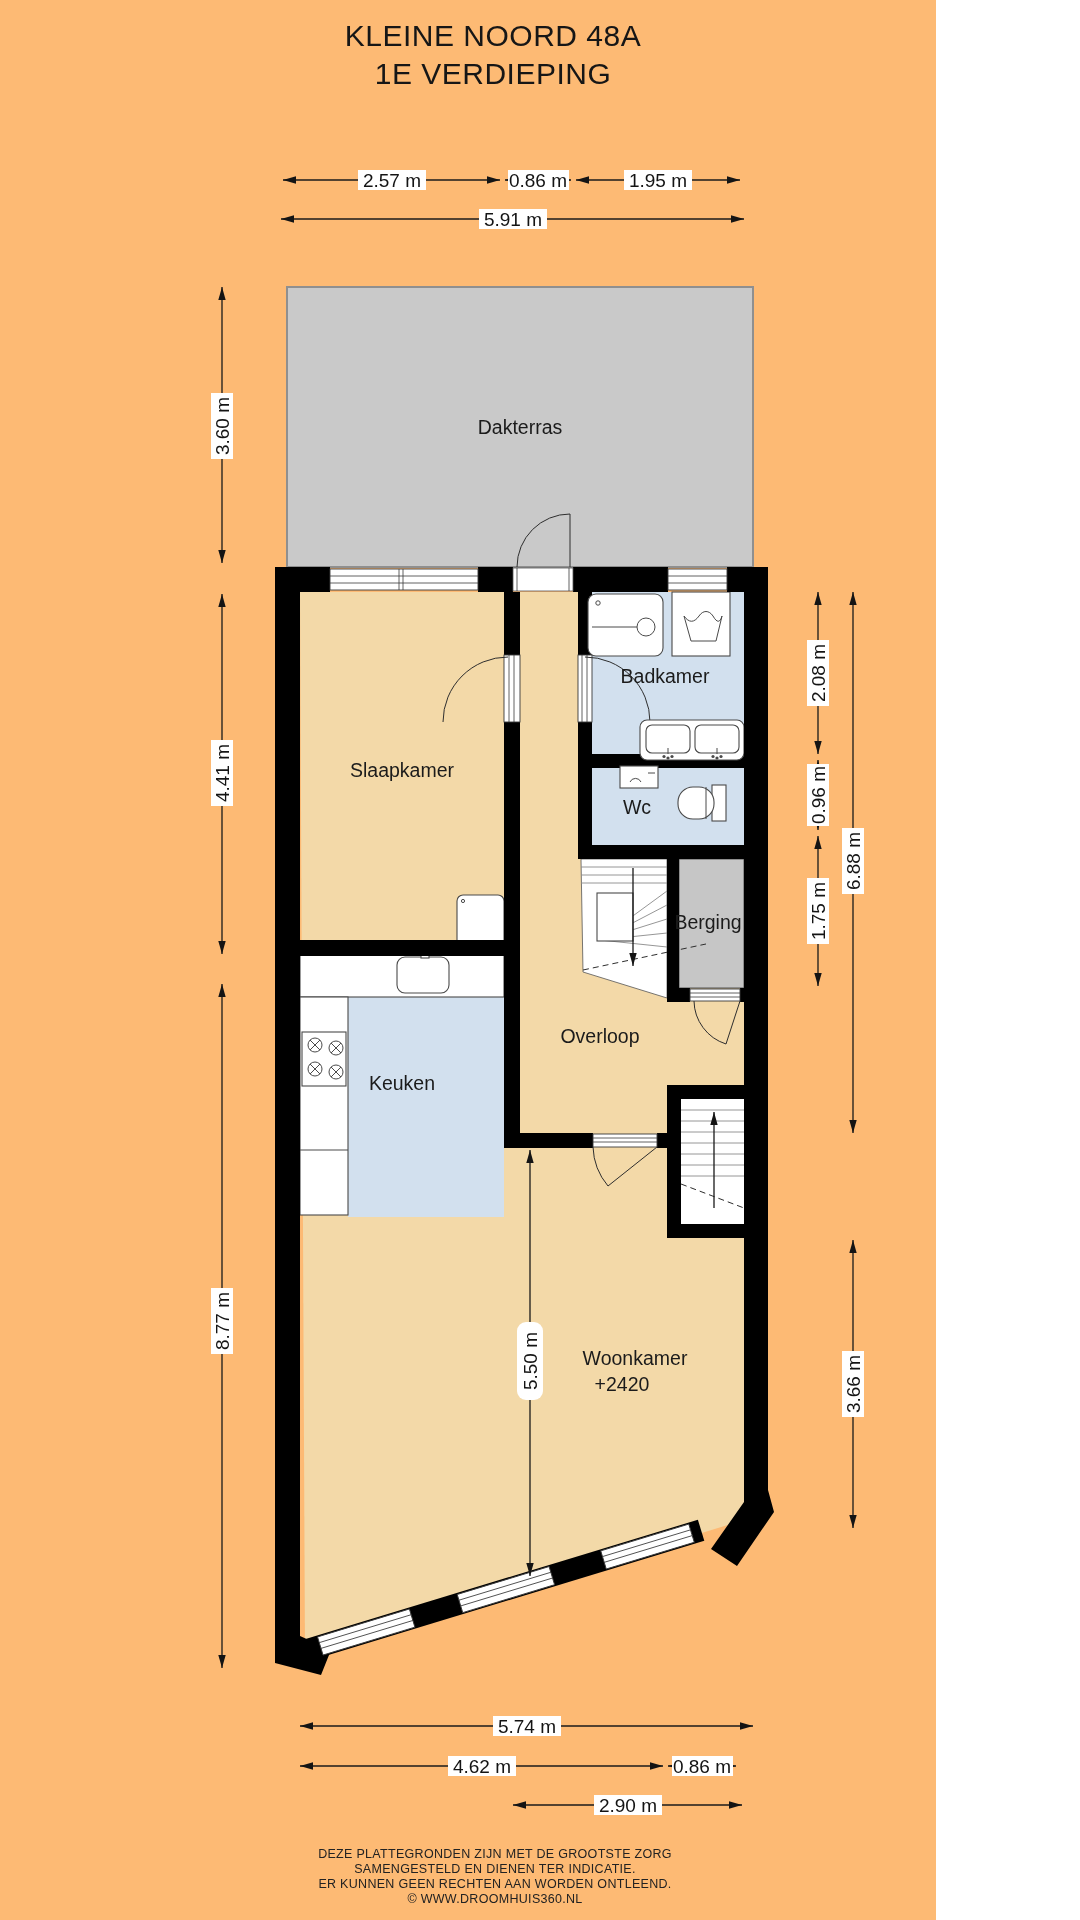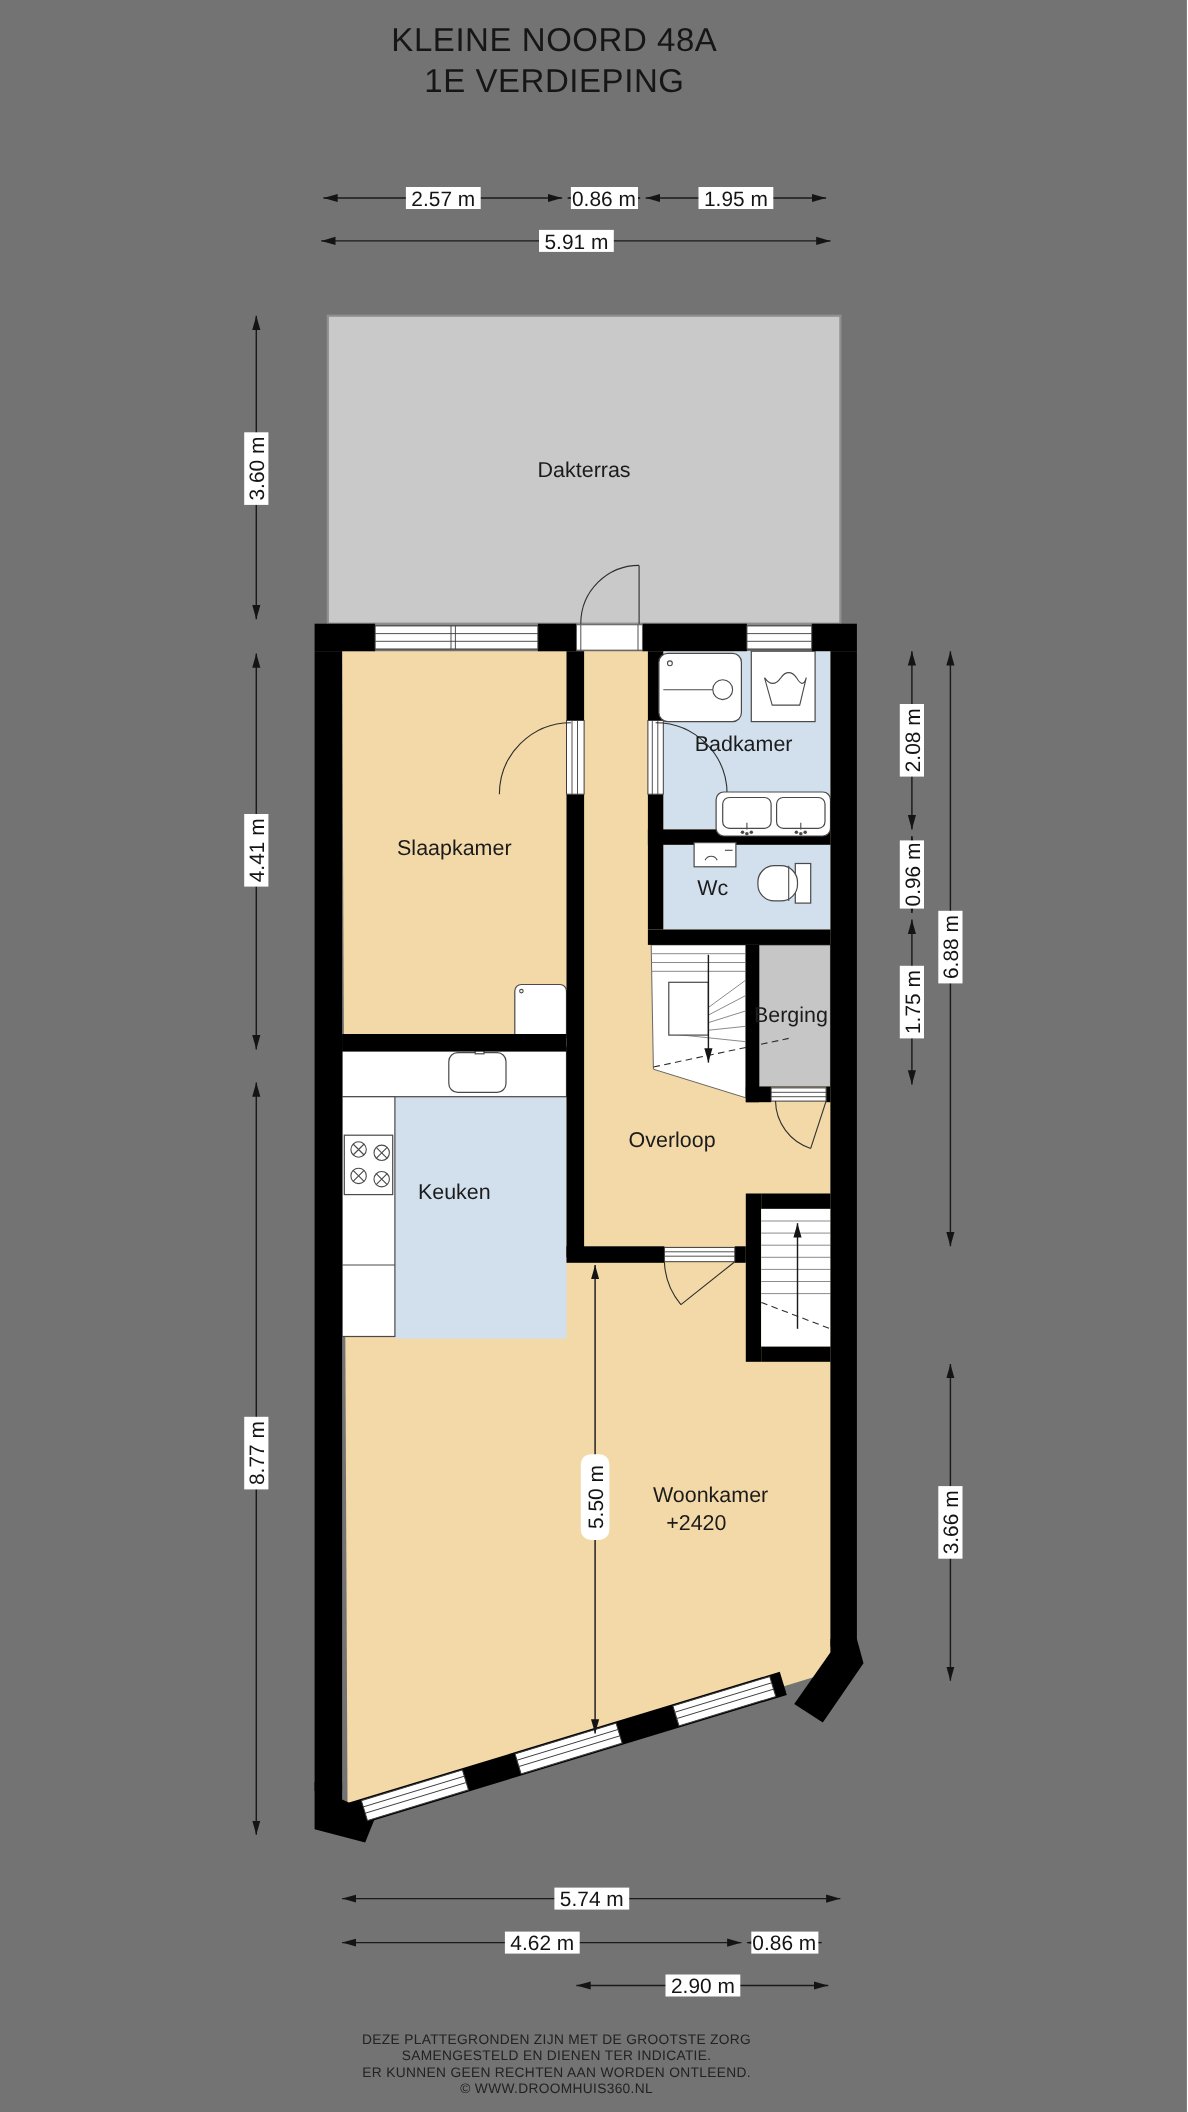--- a/index.html
+++ b/index.html
@@ -1,17 +1,17 @@
 <!DOCTYPE html>
 <html><head>
 <meta charset="utf-8">
 <style>
   html,body{margin:0;padding:0;background:#ffffff;}
-  .page{position:relative;width:1068px;height:1920px;background:#737373;overflow:hidden;
-        font-family:"Liberation Sans", sans-serif;padding-left:11px;}
+  .page{position:relative;width:936px;height:1920px;background:#fdba74;overflow:hidden;
+        font-family:"Liberation Sans", sans-serif;}
   svg{display:block;}
   .title-line{font-family:"Liberation Sans",sans-serif;font-size:30px;letter-spacing:.5px;fill:#161616;text-anchor:middle;}
   .room-label{font-family:"Liberation Sans",sans-serif;font-size:19.5px;fill:#1b1b1b;text-anchor:middle;}
   .dim-label{font-family:"Liberation Sans",sans-serif;font-size:19px;fill:#141414;text-anchor:middle;}
   .footer-line{font-family:"Liberation Sans",sans-serif;font-size:12.5px;letter-spacing:.3px;fill:#222;text-anchor:middle;}
   .wall{fill:#000;}
   .dim-line{stroke:#1a1a1a;stroke-width:1.3;fill:none;}
   .lbl-bg{fill:#ffffff;}
   .winrect{fill:#ffffff;stroke:#3a3a3a;stroke-width:0.9;}
   .winline{stroke:#3a3a3a;stroke-width:0.8;}

